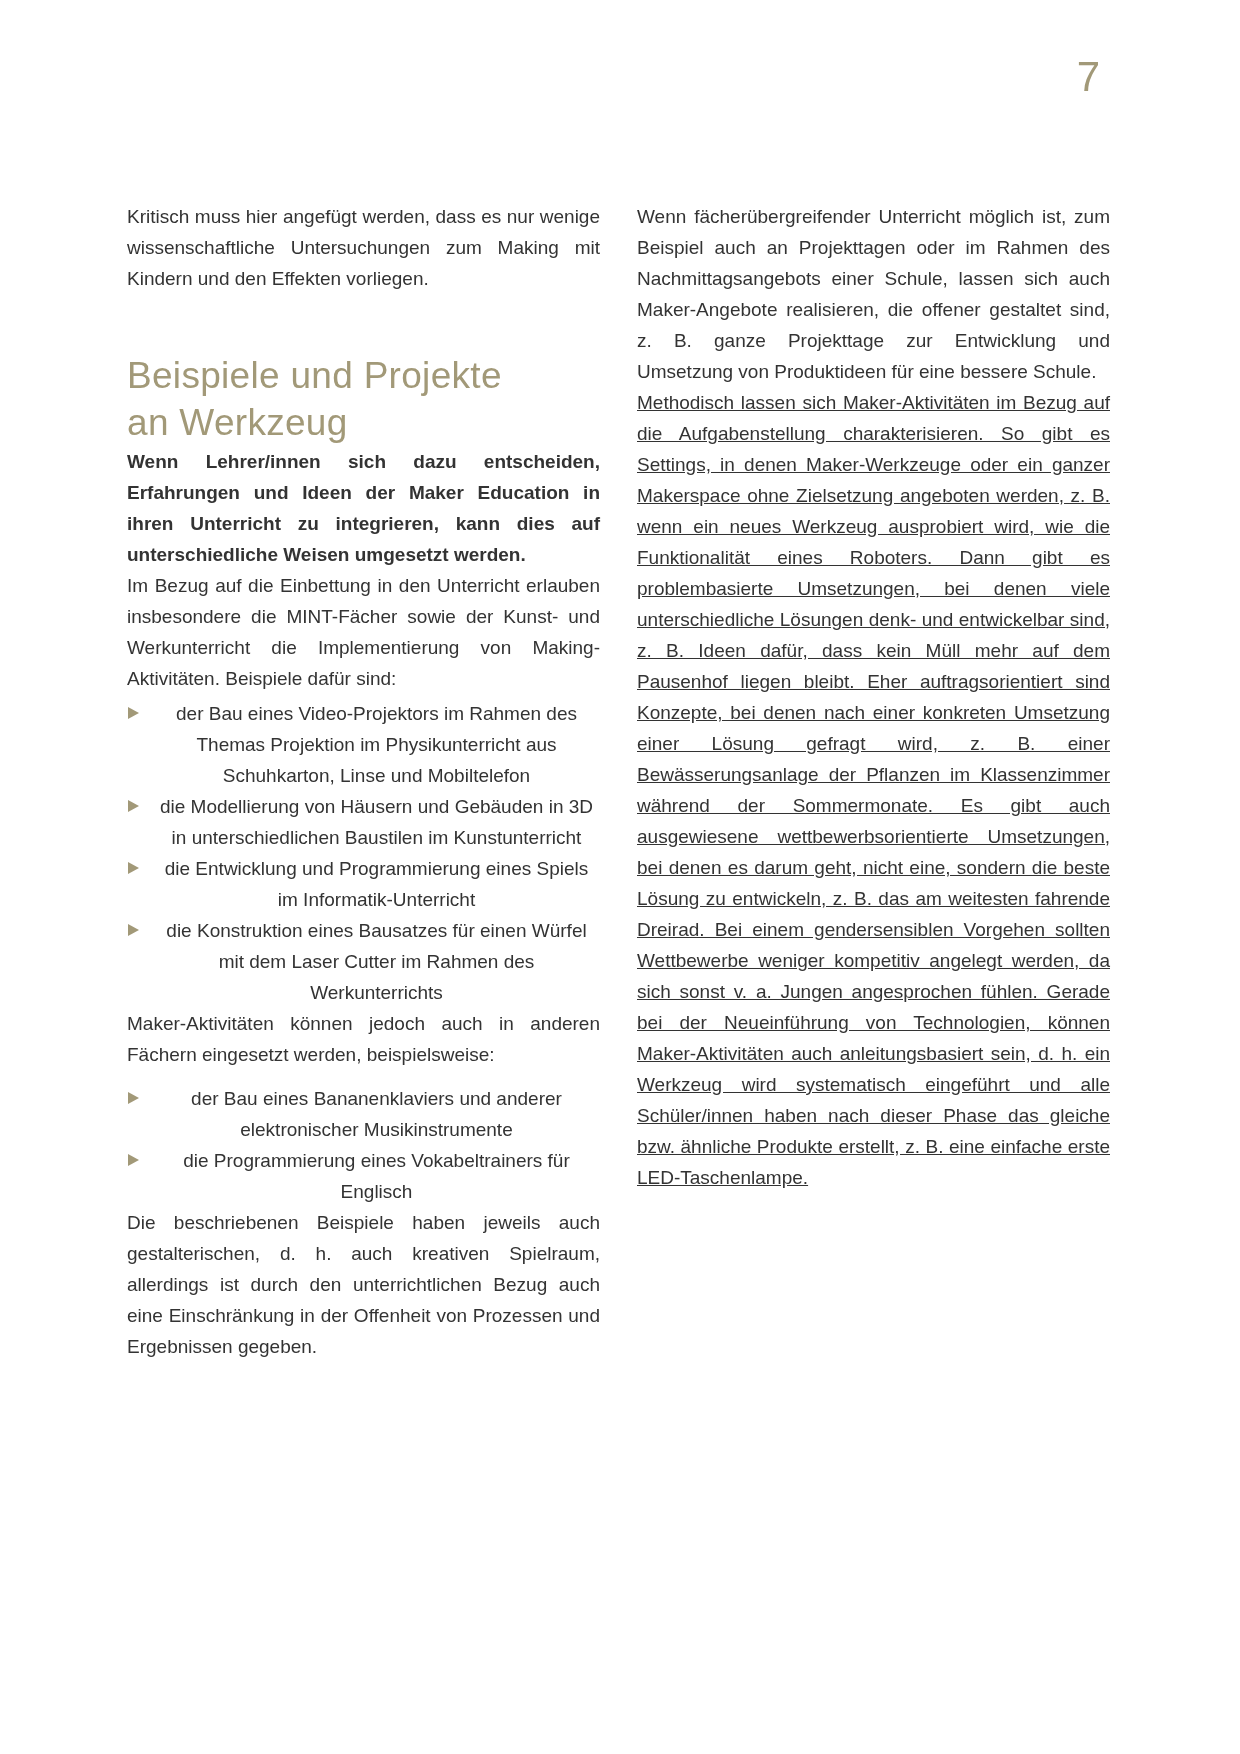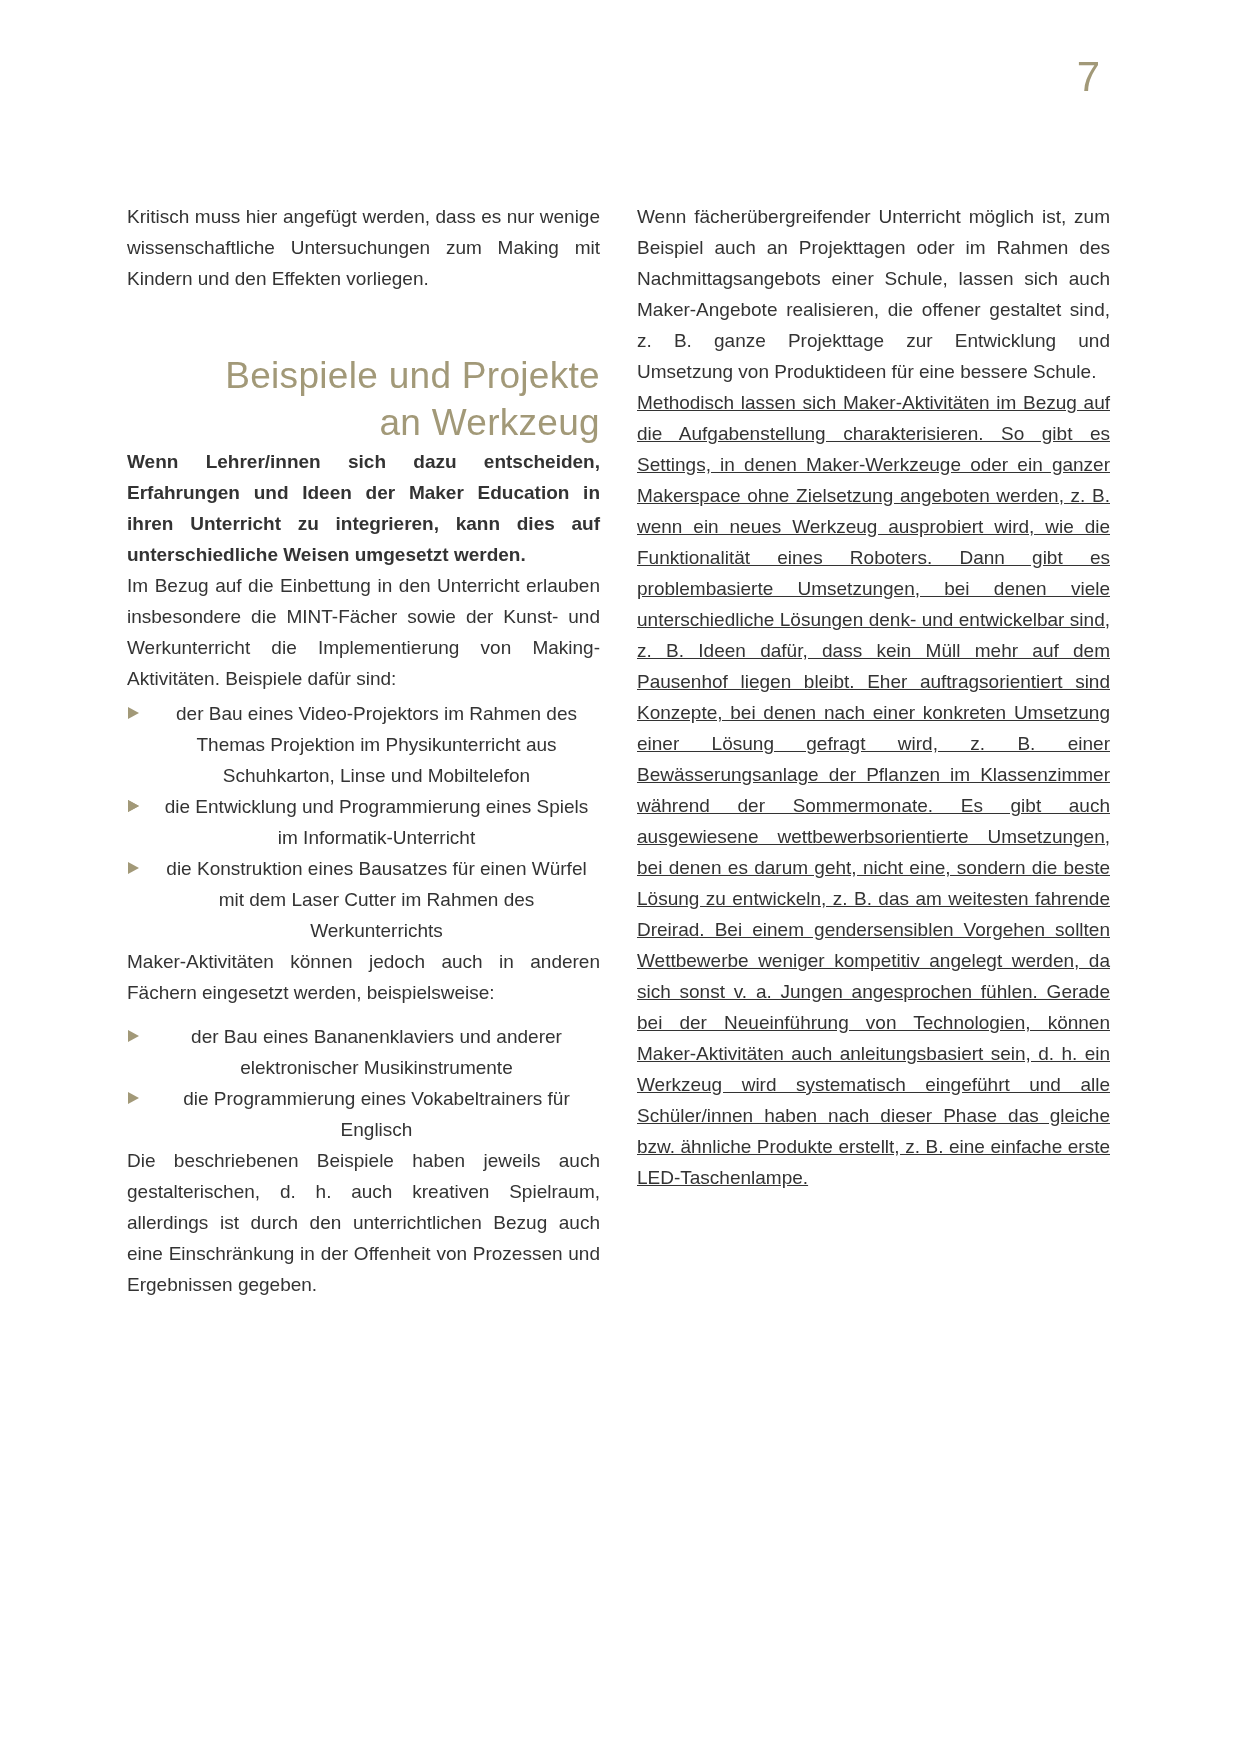--- a/index.html
+++ b/index.html
@@ -33,21 +33,21 @@
   .col-right{left:637px;}
   .col p{margin:0;}
   .heading{
     margin:58px 0 0 0;
     font-size:37px;line-height:47px;font-weight:300;
     letter-spacing:0.3px;
     color:var(--accent);
     text-align:left;
     -webkit-hyphens:none;hyphens:none;
   }
-  .heading span{display:block;text-align:right;}
+  .heading span{display:block;}
   .p-after-heading{margin-top:97px;font-weight:bold;}
   .p-gap{margin-top:31px;}
   .p-after-list{margin-top:28px;}
   .p-last{margin-top:22px;}
   .rp2{margin-top:69px;text-decoration:underline;}
   .bullet-list{
     list-style:none;margin:4px 0 0 0;padding:0;
     text-align:center;
   }
   .bullet-list.second{margin-top:13px;}
@@ -83,20 +83,21 @@
 
     <p class="p-gap">Im Bezug auf die Einbettung in den Unterricht erlauben insbesondere die MINT-Fächer sowie der Kunst- und Werkunterricht die Implementierung von Making-Aktivitäten. Beispiele dafür sind:</p>
 
     <ul class="bullet-list">
       <li class="bullet-item">
         <span class="bullet-icon"></span>
         <span>der Bau eines Video-Projektors im Rahmen des Themas Projektion im Physikunterricht aus Schuhkarton, Linse und Mobiltelefon</span>
       </li>
       <li class="bullet-item">
         <span class="bullet-icon"></span>
+        <span>die Modellierung von Häusern und Gebäuden in 3D in unterschiedlichen Baustilen im Kunstunterricht</span>
       </li>
       <li class="bullet-item">
         <span class="bullet-icon"></span>
         <span>die Entwicklung und Programmierung eines Spiels im Informatik-Unterricht</span>
       </li>
       <li class="bullet-item">
         <span class="bullet-icon"></span>
         <span>die Konstruktion eines Bausatzes für einen Würfel mit dem Laser Cutter im Rahmen des Werkunterrichts</span>
       </li>
     </ul>

